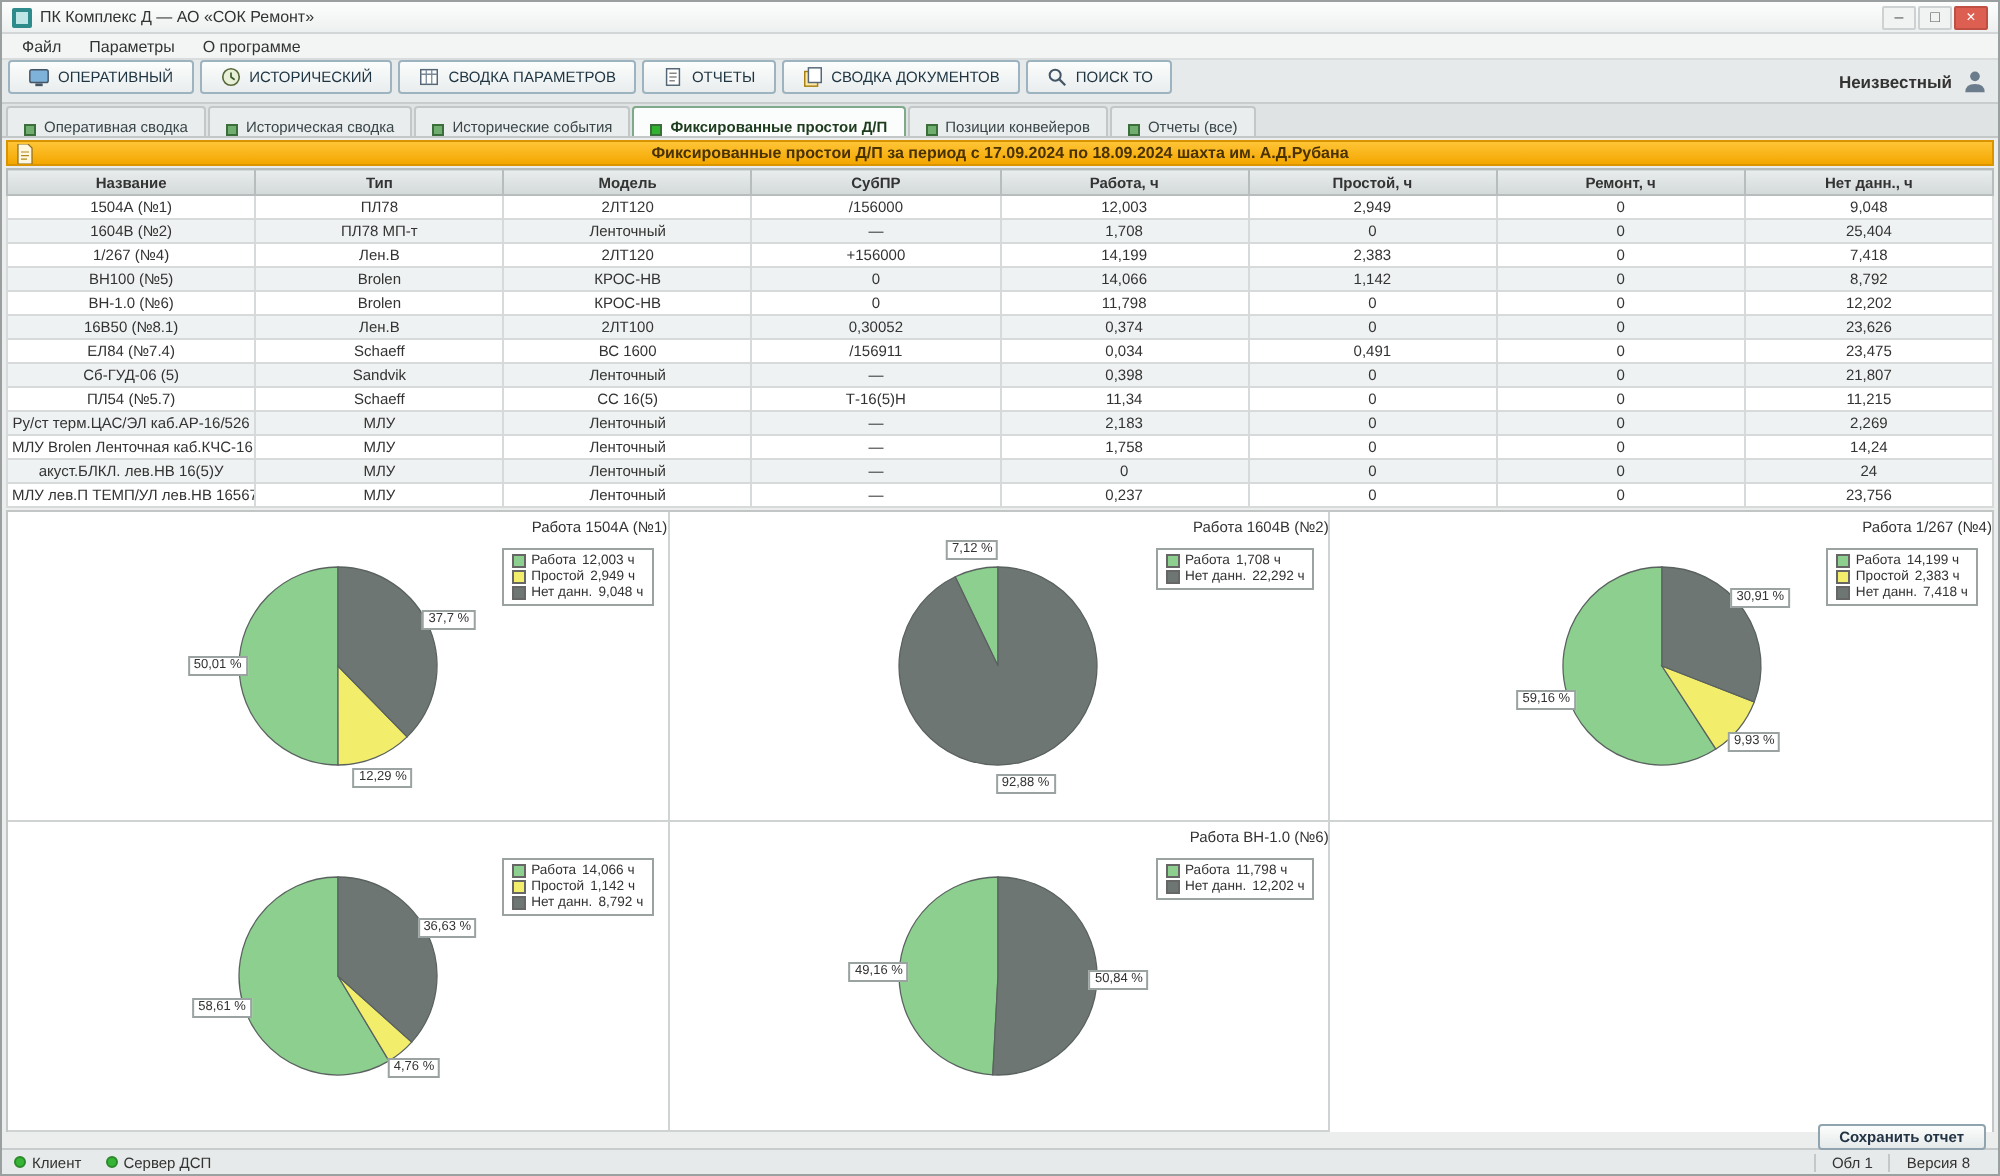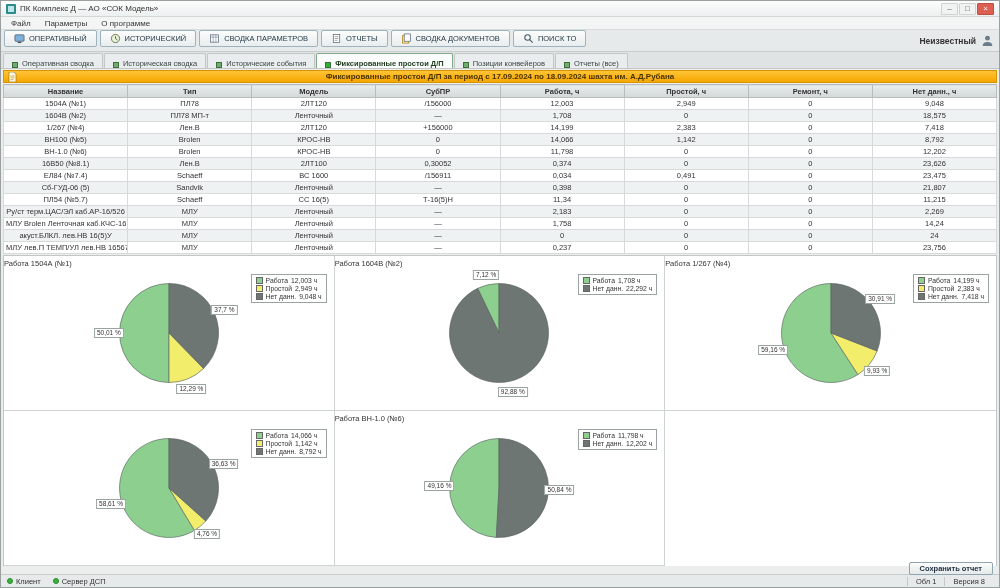--- a/index.html
+++ b/index.html
@@ -32,21 +32,21 @@
 .banner{flex:none;height:13px;display:flex;align-items:center;justify-content:center;position:relative;background:linear-gradient(#ffc437,#f4a700);border:1px solid #d99400;font-size:8px;font-weight:bold;color:#4a3200;margin-bottom:1px;}
 .banner-icon{position:absolute;left:4px;width:9px;height:10px;}
 .banner-icon svg{width:9px;height:10px;display:block;}
 .data-table{flex:none;width:100%;border-collapse:collapse;table-layout:fixed;background:#fff;}
 .data-table th{height:13px;background:linear-gradient(#e8ecec,#d3d8d8);border:1px solid #b7bcbc;font-size:7.5px;font-weight:bold;color:#333;padding:0 2px;white-space:nowrap;overflow:hidden;}
 .data-table td{height:11px;border:1px solid #d6dada;font-size:7.5px;color:#333;text-align:center;padding:0 2px;white-space:nowrap;overflow:hidden;line-height:11px;}
 .data-table tbody tr:nth-child(even){background:#eff2f2;}
 .charts-grid{flex:none;display:grid;grid-template-columns:repeat(3,1fr);border:1px solid #c2c6c6;border-bottom:none;background:#fff;margin-top:1px;}
 .chart-card{position:relative;height:155px;background:#fff;border-right:1px solid #cfd3d3;border-bottom:1px solid #cfd3d3;overflow:hidden;}
 .chart-card:nth-child(3n){border-right:none;}
-.chart-title{text-align:left;font-size:7.5px;color:#333;padding-top:3px;}
+.chart-title{text-align:right;font-size:7.5px;color:#333;padding-top:3px;}
 .pie-wrap{position:absolute;left:50%;top:13px;width:150px;height:140px;transform:translateX(-50%);}
 .pie-svg{position:absolute;left:21px;top:10px;width:108px;height:108px;}
 .pie-label{position:absolute;transform:translate(-50%,-50%);background:#fff;border:1px solid #9aa2a2;font-size:6.5px;line-height:8px;padding:0 2px;color:#333;white-space:nowrap;z-index:2;}
 .legend{position:absolute;top:18px;right:7px;background:#fff;border:1px solid #9aa2a2;padding:2px 4px;display:flex;flex-direction:column;gap:1px;z-index:3;}
 .legend-row{display:flex;align-items:center;gap:3px;font-size:6.8px;color:#333;white-space:nowrap;}
 .legend-swatch{width:7px;height:7px;border:1px solid #666;flex:none;}
 .bottom-strip{flex:1;position:relative;min-height:10px;}
 .save-btn{position:absolute;right:4px;bottom:1px;height:13px;padding:0 10px;font-family:inherit;font-size:7.5px;color:#234;background:linear-gradient(#fcfdfd,#e5e9e9);border:1px solid #8fa4ae;border-radius:2px;cursor:pointer;font-weight:bold;}
 .statusbar{flex:none;height:13px;background:#e7eaea;border-top:1px solid #c8cccc;display:flex;align-items:center;padding:0 6px;font-size:7.5px;color:#333;}
 .status-left{display:flex;gap:12px;}
@@ -60,21 +60,21 @@
 
 <div class="window">
 
   <div class="titlebar">
     <span class="app-icon">
       <svg viewBox="0 0 10 10">
           <rect width="10" height="10" rx="1" fill="#2e8b8b"></rect>
           <rect x="2" y="2" width="6" height="6" fill="#bfe6e6"></rect>
         </svg>
     </span>
-    <span class="title-text">ПК Комплекс Д — АО «СОК Модель»</span>
+    <span class="title-text">ПК Комплекс Д — АО «СОК Ремонт»</span>
     <span class="win-controls">
       <span class="win-btn">–</span>
       <span class="win-btn">□</span>
       <span class="win-btn close">×</span>
     </span>
   </div>
 
   <div class="menubar">
       <div class="menu-item">Файл</div>
       <div class="menu-item">Параметры</div>
@@ -212,21 +212,21 @@
             <td>9,048</td>
           </tr>
           <tr>
             <td>1604В (№2)</td>
             <td>ПЛ78 МП-т</td>
             <td>Ленточный</td>
             <td>—</td>
             <td>1,708</td>
             <td>0</td>
             <td>0</td>
-            <td>18,575</td>
+            <td>25,404</td>
           </tr>
           <tr>
             <td>1/267 (№4)</td>
             <td>Лен.В</td>
             <td>2ЛТ120</td>
             <td>+156000</td>
             <td>14,199</td>
             <td>2,383</td>
             <td>0</td>
             <td>7,418</td>

